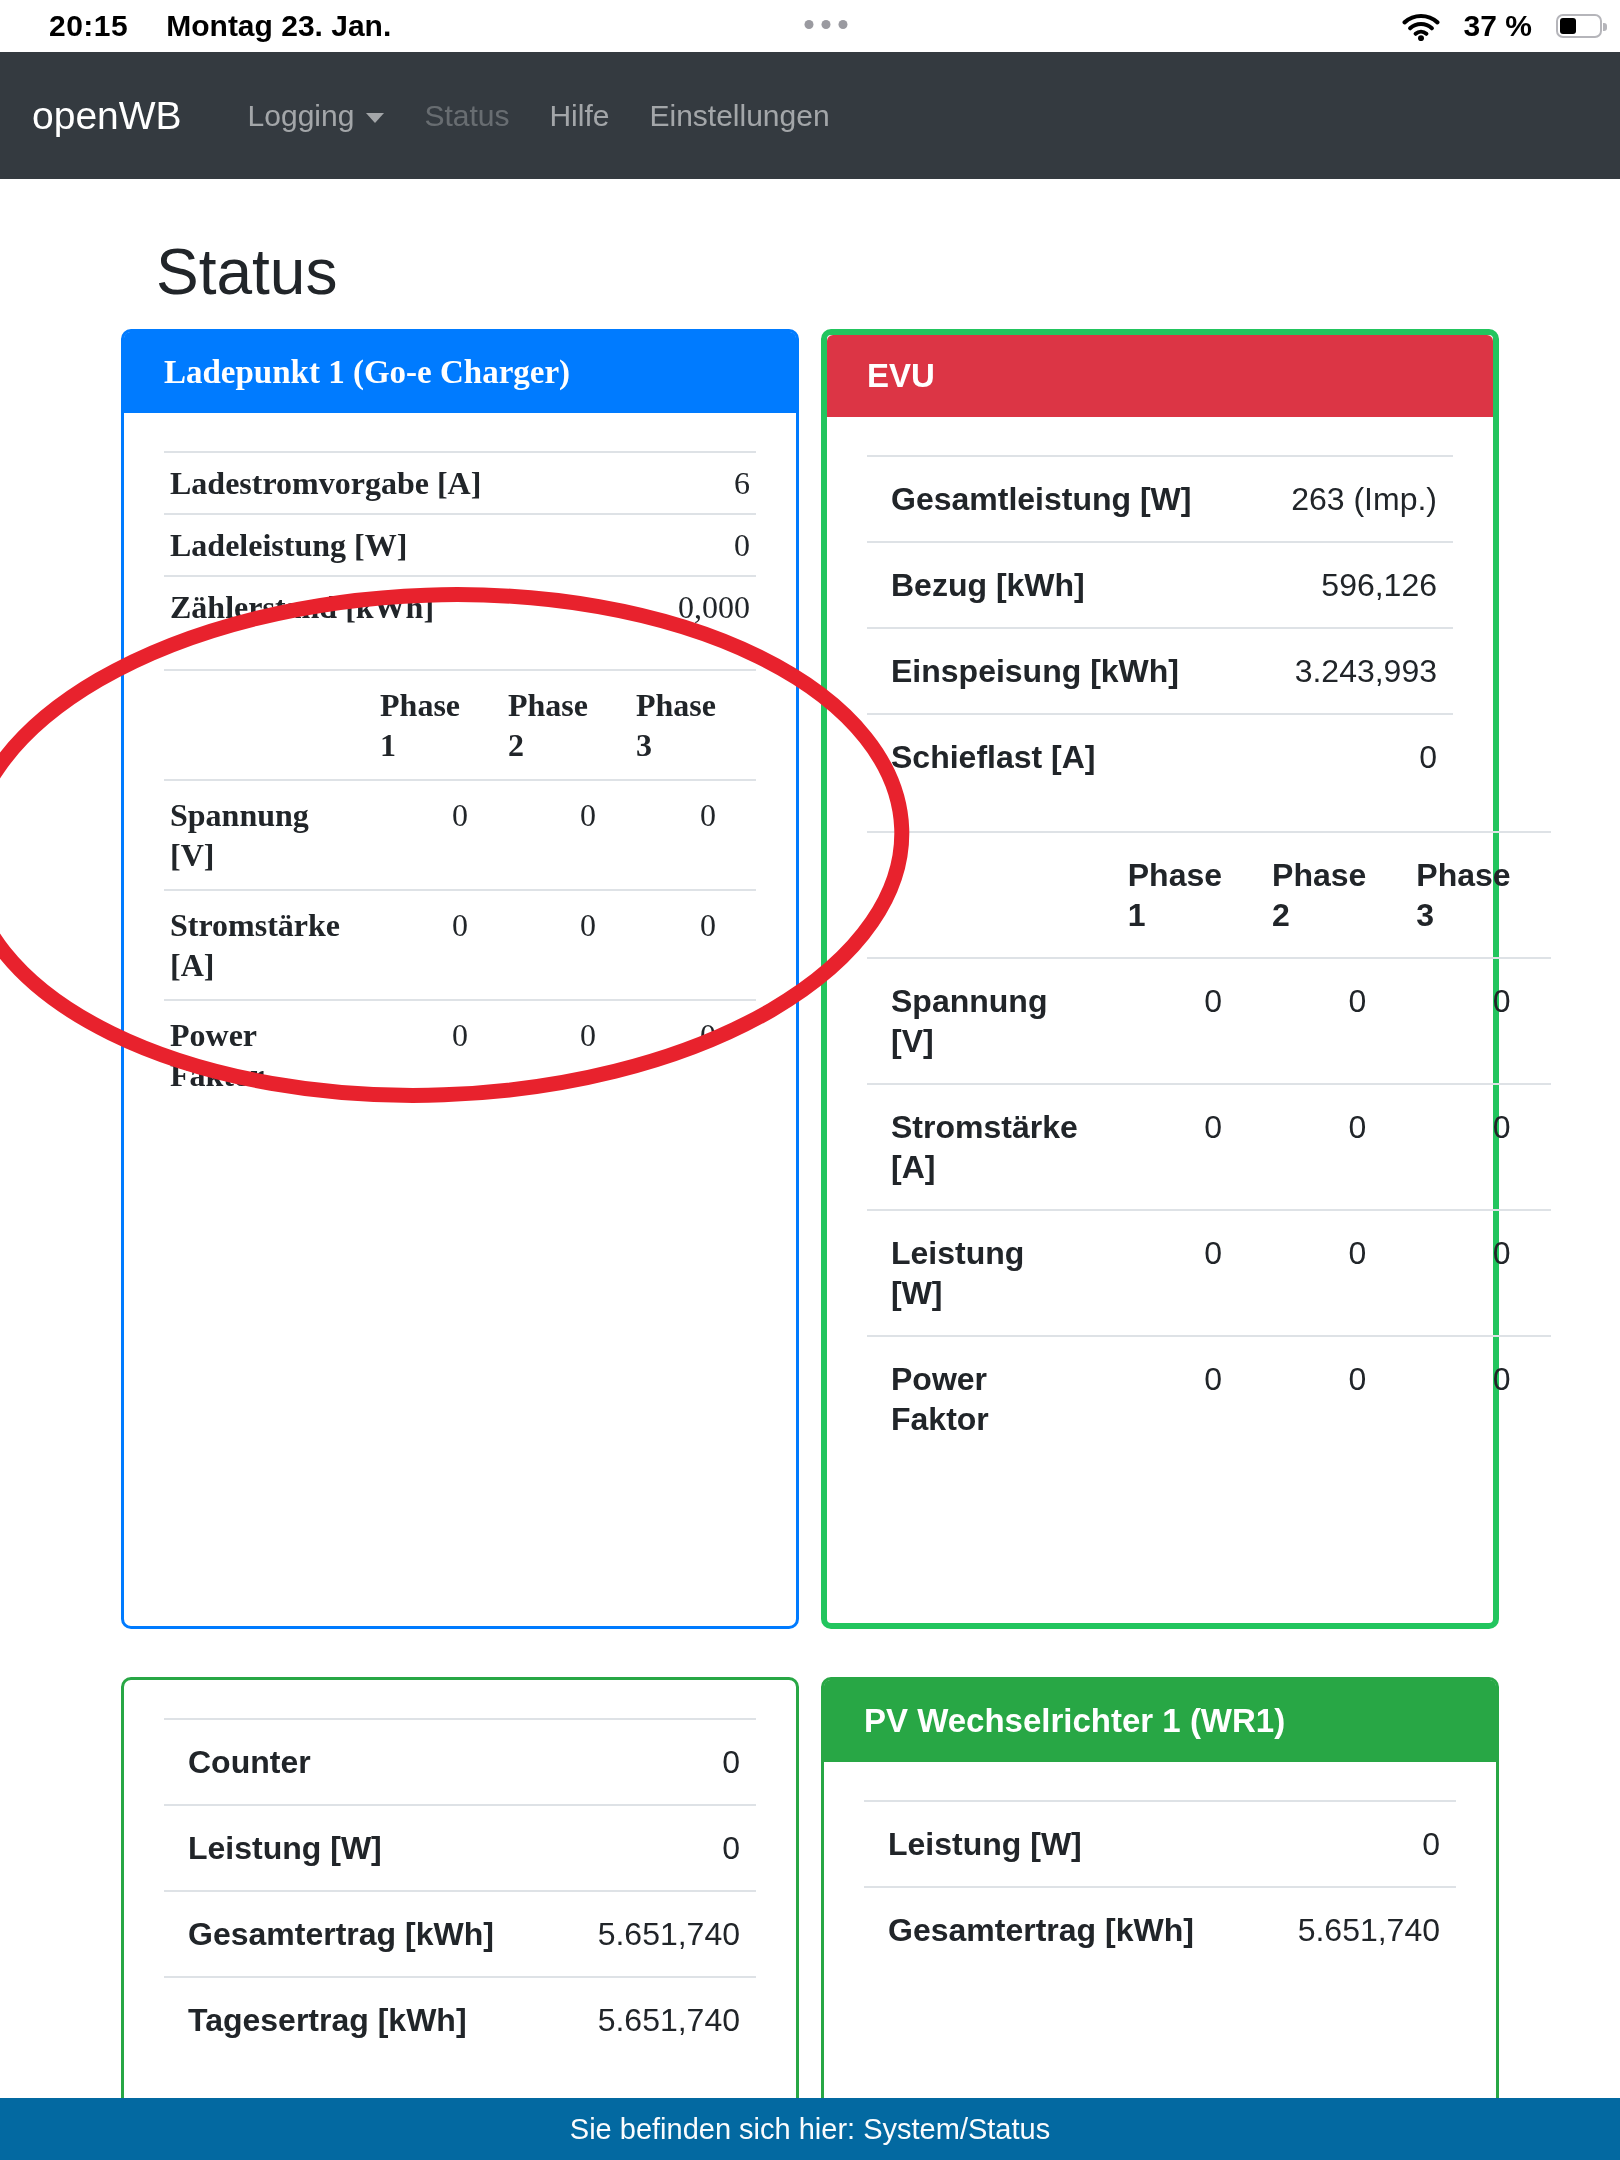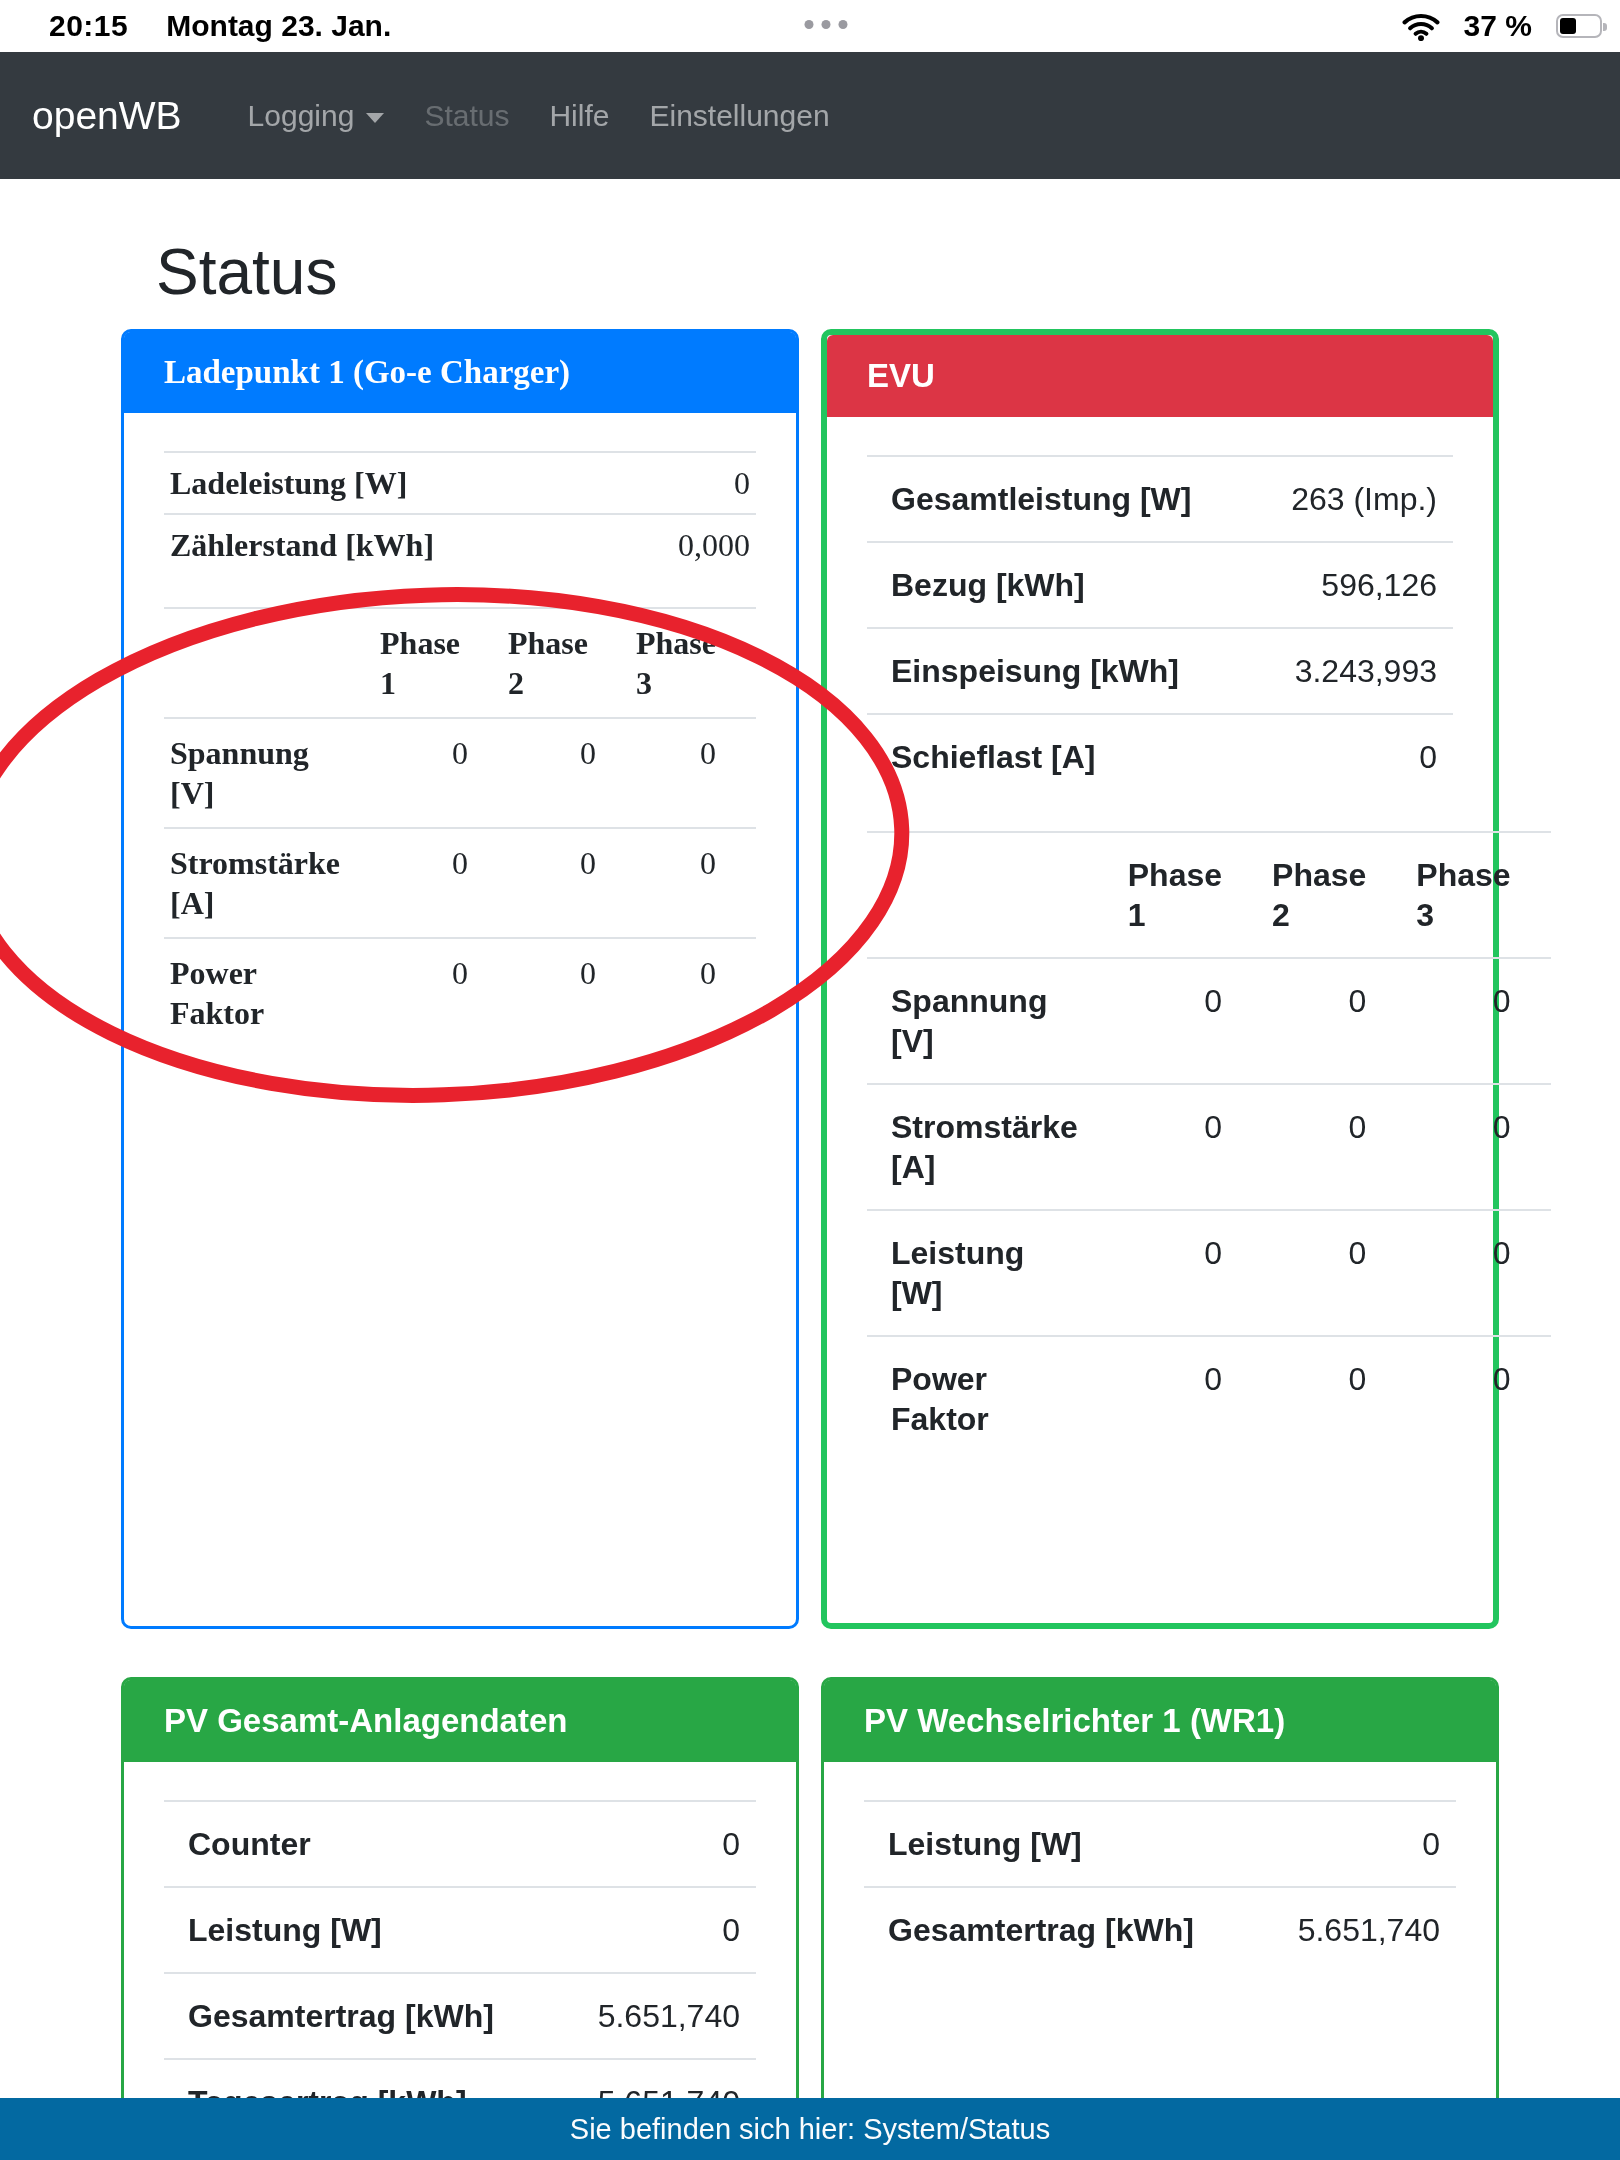--- a/index.html
+++ b/index.html
@@ -109,20 +109,24 @@
     <div class="col">
       <div class="card card-top card-blue">
         <div class="card-header hdr-blue">Ladepunkt 1 (Go-e Charger)</div>
         <div class="card-body">
           <table class="tbl t-sm">
             <colgroup>
                 <col class="c-label">
                 <col class="c-value">
               </colgroup>
             <tbody>
+                <tr>
+              <td class="lbl">Ladestromvorgabe [A]</td>
+              <td class="val">6</td>
+            </tr>
             <tr>
               <td class="lbl">Ladeleistung [W]</td>
               <td class="val">0</td>
             </tr>
             <tr>
               <td class="lbl">Zählerstand [kWh]</td>
               <td class="val">0,000</td>
             </tr>
           </tbody>
             </table>
@@ -233,21 +237,20 @@
           </tbody>
             </table>
         </div>
       </div>
     </div>
   </div>
 
   <div class="cards-row pv-gap">
     <div class="col">
       <div class="card card-pv card-green">
-        <div class="card-header hdr-green">PV Gesamt-Anlagendaten</div>
         <div class="card-body">
           <table class="tbl t-lg">
             <colgroup>
                 <col class="c-label">
                 <col class="c-value">
               </colgroup>
             <tbody>
                 <tr>
               <td class="lbl">Counter</td>
               <td class="val">0</td>

